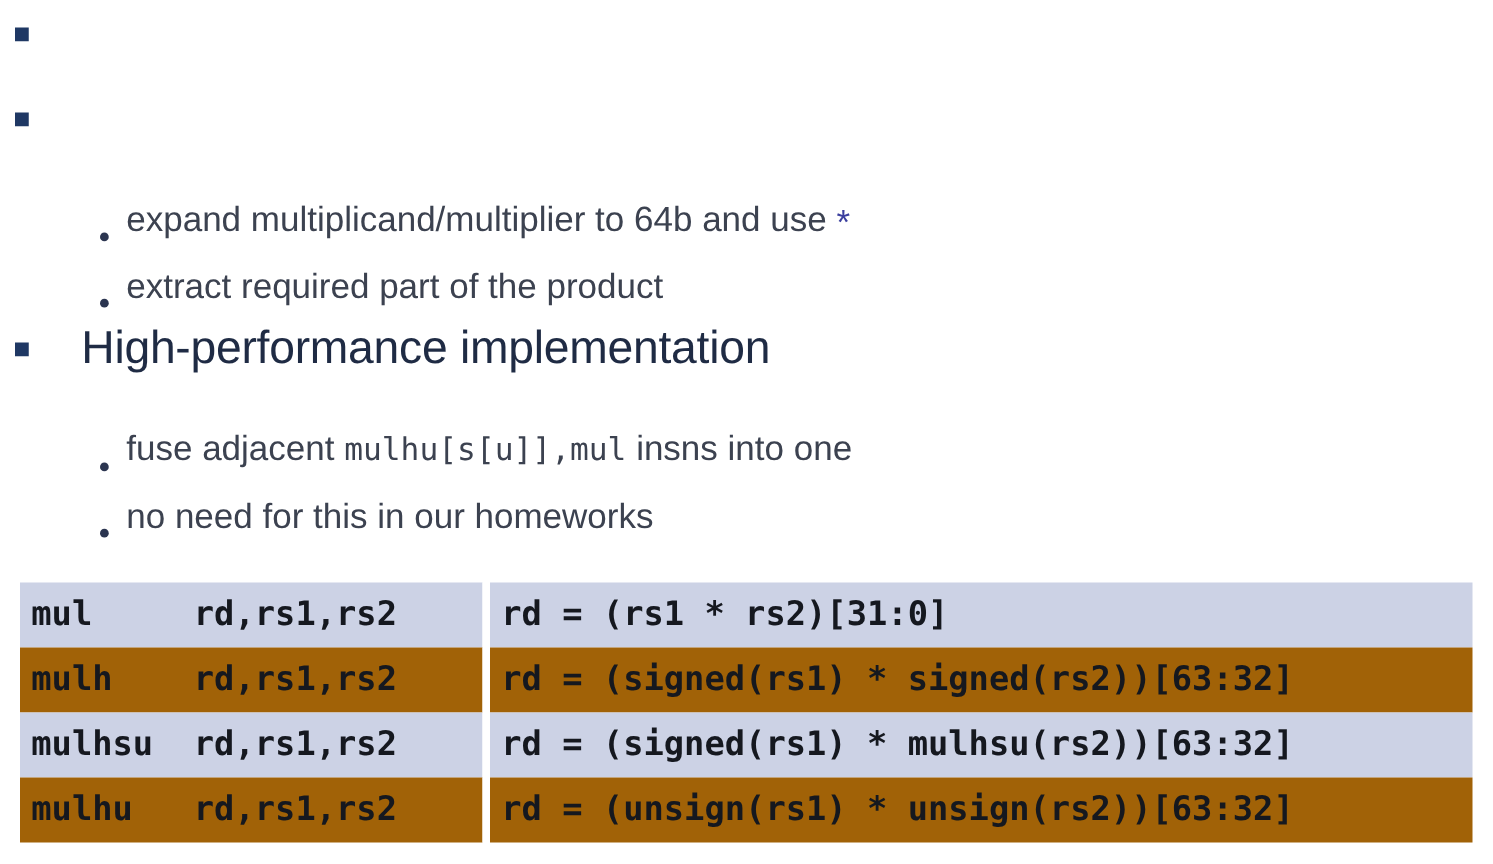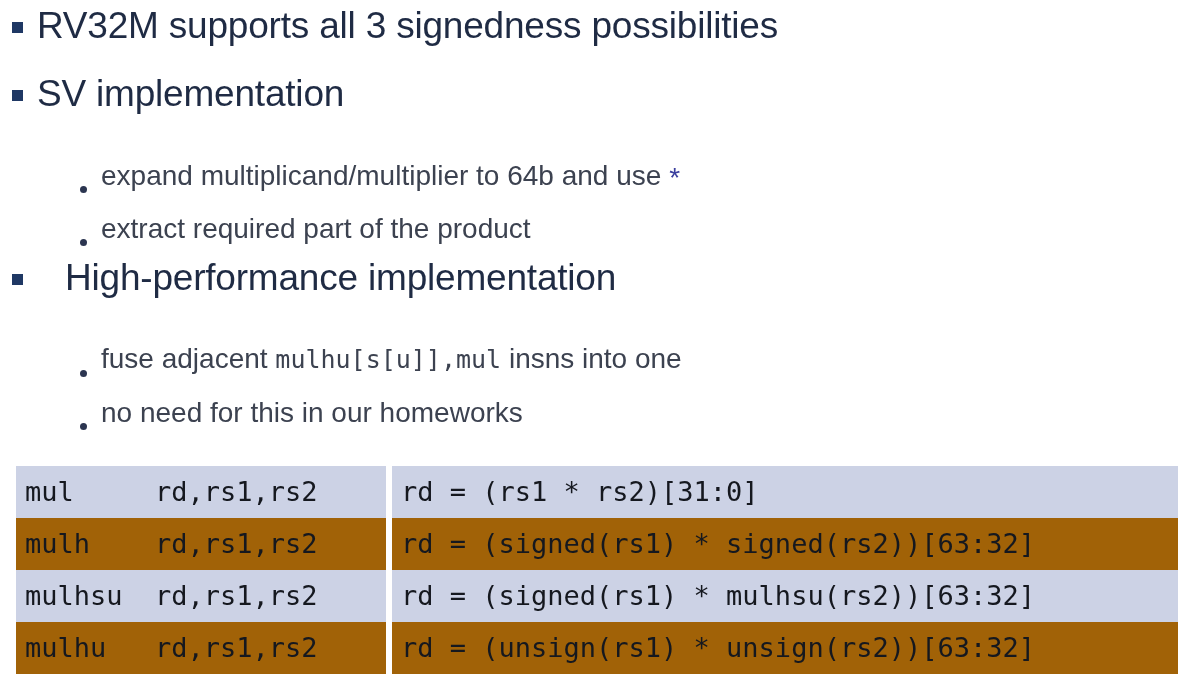--- a/index.html
+++ b/index.html
@@ -91,20 +91,21 @@
   }
 
   
   .isa-table {
     position: absolute;
     left: 16px;
     top: 466px;
     width: 1162px;
     border-collapse: separate;
     border-spacing: 0;
+    font-weight: bold;
   }
   .isa-table tr { height: 52px; }
   .isa-table td {
     font-family: "DejaVu Sans Mono", "Liberation Mono", monospace;
     font-size: 27px;
     color: #15181f;
     padding: 0 0 0 9px;
     white-space: pre;
     vertical-align: middle;
     line-height: 52px;
@@ -121,26 +122,24 @@
 </style>
 </head>
 <body>
 
 <div class="slide">
 
   <div class="bullets">
 
     <div class="l1" style="margin-top:4px;">
       <span class="sq"></span>
-      <span class="txt">RV32M supports all 3 signedness possibilities</span>
     </div>
 
     <div class="l1">
       <span class="sq"></span>
-      <span class="txt">SV implementation</span>
     </div>
 
     <div class="l2">
       <span class="dot"></span>
       <span class="txt"><span>expand multiplicand/multiplier to 64b and use </span><span class="star">*</span></span>
     </div>
 
     <div class="l2">
       <span class="dot"></span>
       <span class="txt">extract required part of the product</span>

